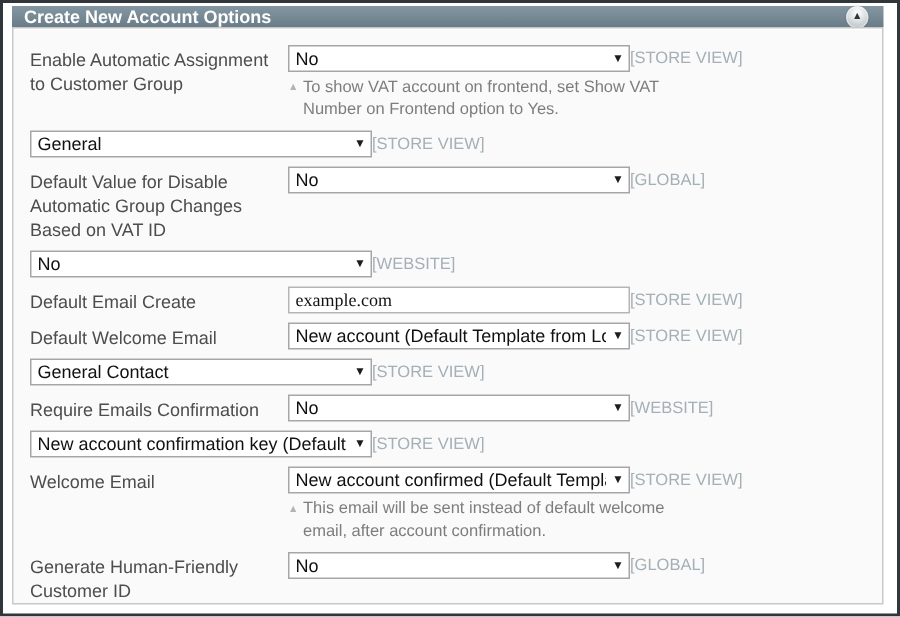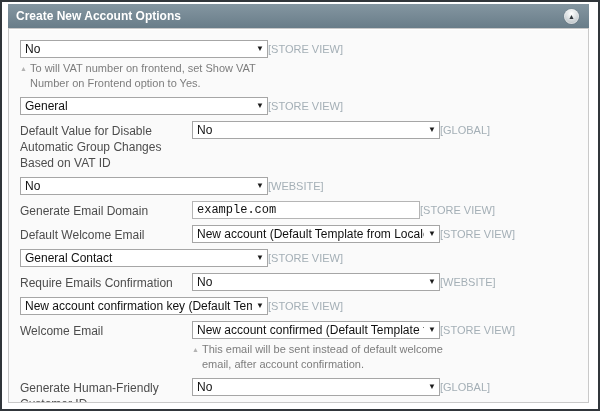--- a/index.html
+++ b/index.html
@@ -20,21 +20,21 @@
     flex-direction: column;
   }
   .panel {
     flex: 1;
     display: flex;
     flex-direction: column;
     min-height: 0;
   }
   .section-header {
     flex: none;
-    height: 24px;
+    height: 14px;
     display: flex;
     align-items: center;
     background: linear-gradient(to bottom, #8496a1, #697d89);
     padding: 0 10px 0 8px;
     cursor: pointer;
   }
   .section-title {
     color: #ffffff;
     font-weight: bold;
     font-size: 12px;
@@ -79,21 +79,21 @@
     box-sizing: border-box;
     padding-top: 2px;
     font-size: 12px;
     line-height: 16px;
     color: #4d4d4d;
   }
   .rcol { flex: 1; min-width: 0; }
   .fline { display: flex; align-items: flex-start; }
   .select-box {
     flex: none;
-    width: 248px;
+    width: 228px;
     height: 18px;
     box-sizing: border-box;
     border: 1px solid #a6a6a6;
     background: #ffffff;
     display: flex;
     align-items: center;
     padding: 0 3px 0 4px;
     font-size: 12px;
     color: #111111;
     cursor: pointer;
@@ -112,21 +112,21 @@
     line-height: 1;
     color: #1c1c1c;
   }
   .text-input {
     flex: none;
     width: 228px;
     height: 18px;
     box-sizing: border-box;
     border: 1px solid #b5b5b5;
     background: #ffffff;
-    font-family: Liberation Mono, monospace;
+    font-family: Liberation Serif, serif;
     font-size: 12px;
     color: #111111;
     padding: 0 4px;
     outline: none;
   }
   .scope {
     flex: none;
     padding-top: 3px;
     font-size: 11px;
     color: #a4afb6;
@@ -158,30 +158,31 @@
     <div class="section-header">
       <span class="section-title">Create New Account Options</span>
       <span class="collapse-btn">
         <span class="collapse-arrow">▲</span>
       </span>
     </div>
 
     <div class="fieldset">
 
       <div class="row">
+        <div class="flabel">Enable Automatic Assignment to Customer Group</div>
         <div class="rcol">
           <div class="fline">
             <div class="select-box">
               <span class="select-value">No</span>
               <span class="dd-arrow">▼</span>
             </div>
             <div class="scope">[STORE VIEW]</div>
           </div>
           <div class="note">
-            <span class="note-marker">▲</span><span>To will VAT number on frontend, set Show VAT Number on Frontend option to Yes.</span>
+            <span class="note-marker">▲</span><span>To show VAT account on frontend, set Show VAT Number on Frontend option to Yes.</span>
           </div>
         </div>
       </div>
 
       <div class="row">
         <div class="rcol">
           <div class="fline">
             <div class="select-box">
               <span class="select-value">General</span>
               <span class="dd-arrow">▼</span>
@@ -210,21 +211,21 @@
             <div class="select-box">
               <span class="select-value">No</span>
               <span class="dd-arrow">▼</span>
             </div>
             <div class="scope">[WEBSITE]</div>
           </div>
         </div>
       </div>
 
       <div class="row">
-        <div class="flabel">Generate Email Domain</div>
+        <div class="flabel">Default Email Create</div>
         <div class="rcol">
           <div class="fline">
             <input type="text" class="text-input" value="example.com" style="">
             <div class="scope">[STORE VIEW]</div>
           </div>
         </div>
       </div>
 
       <div class="row">
         <div class="flabel">Default Welcome Email</div>

